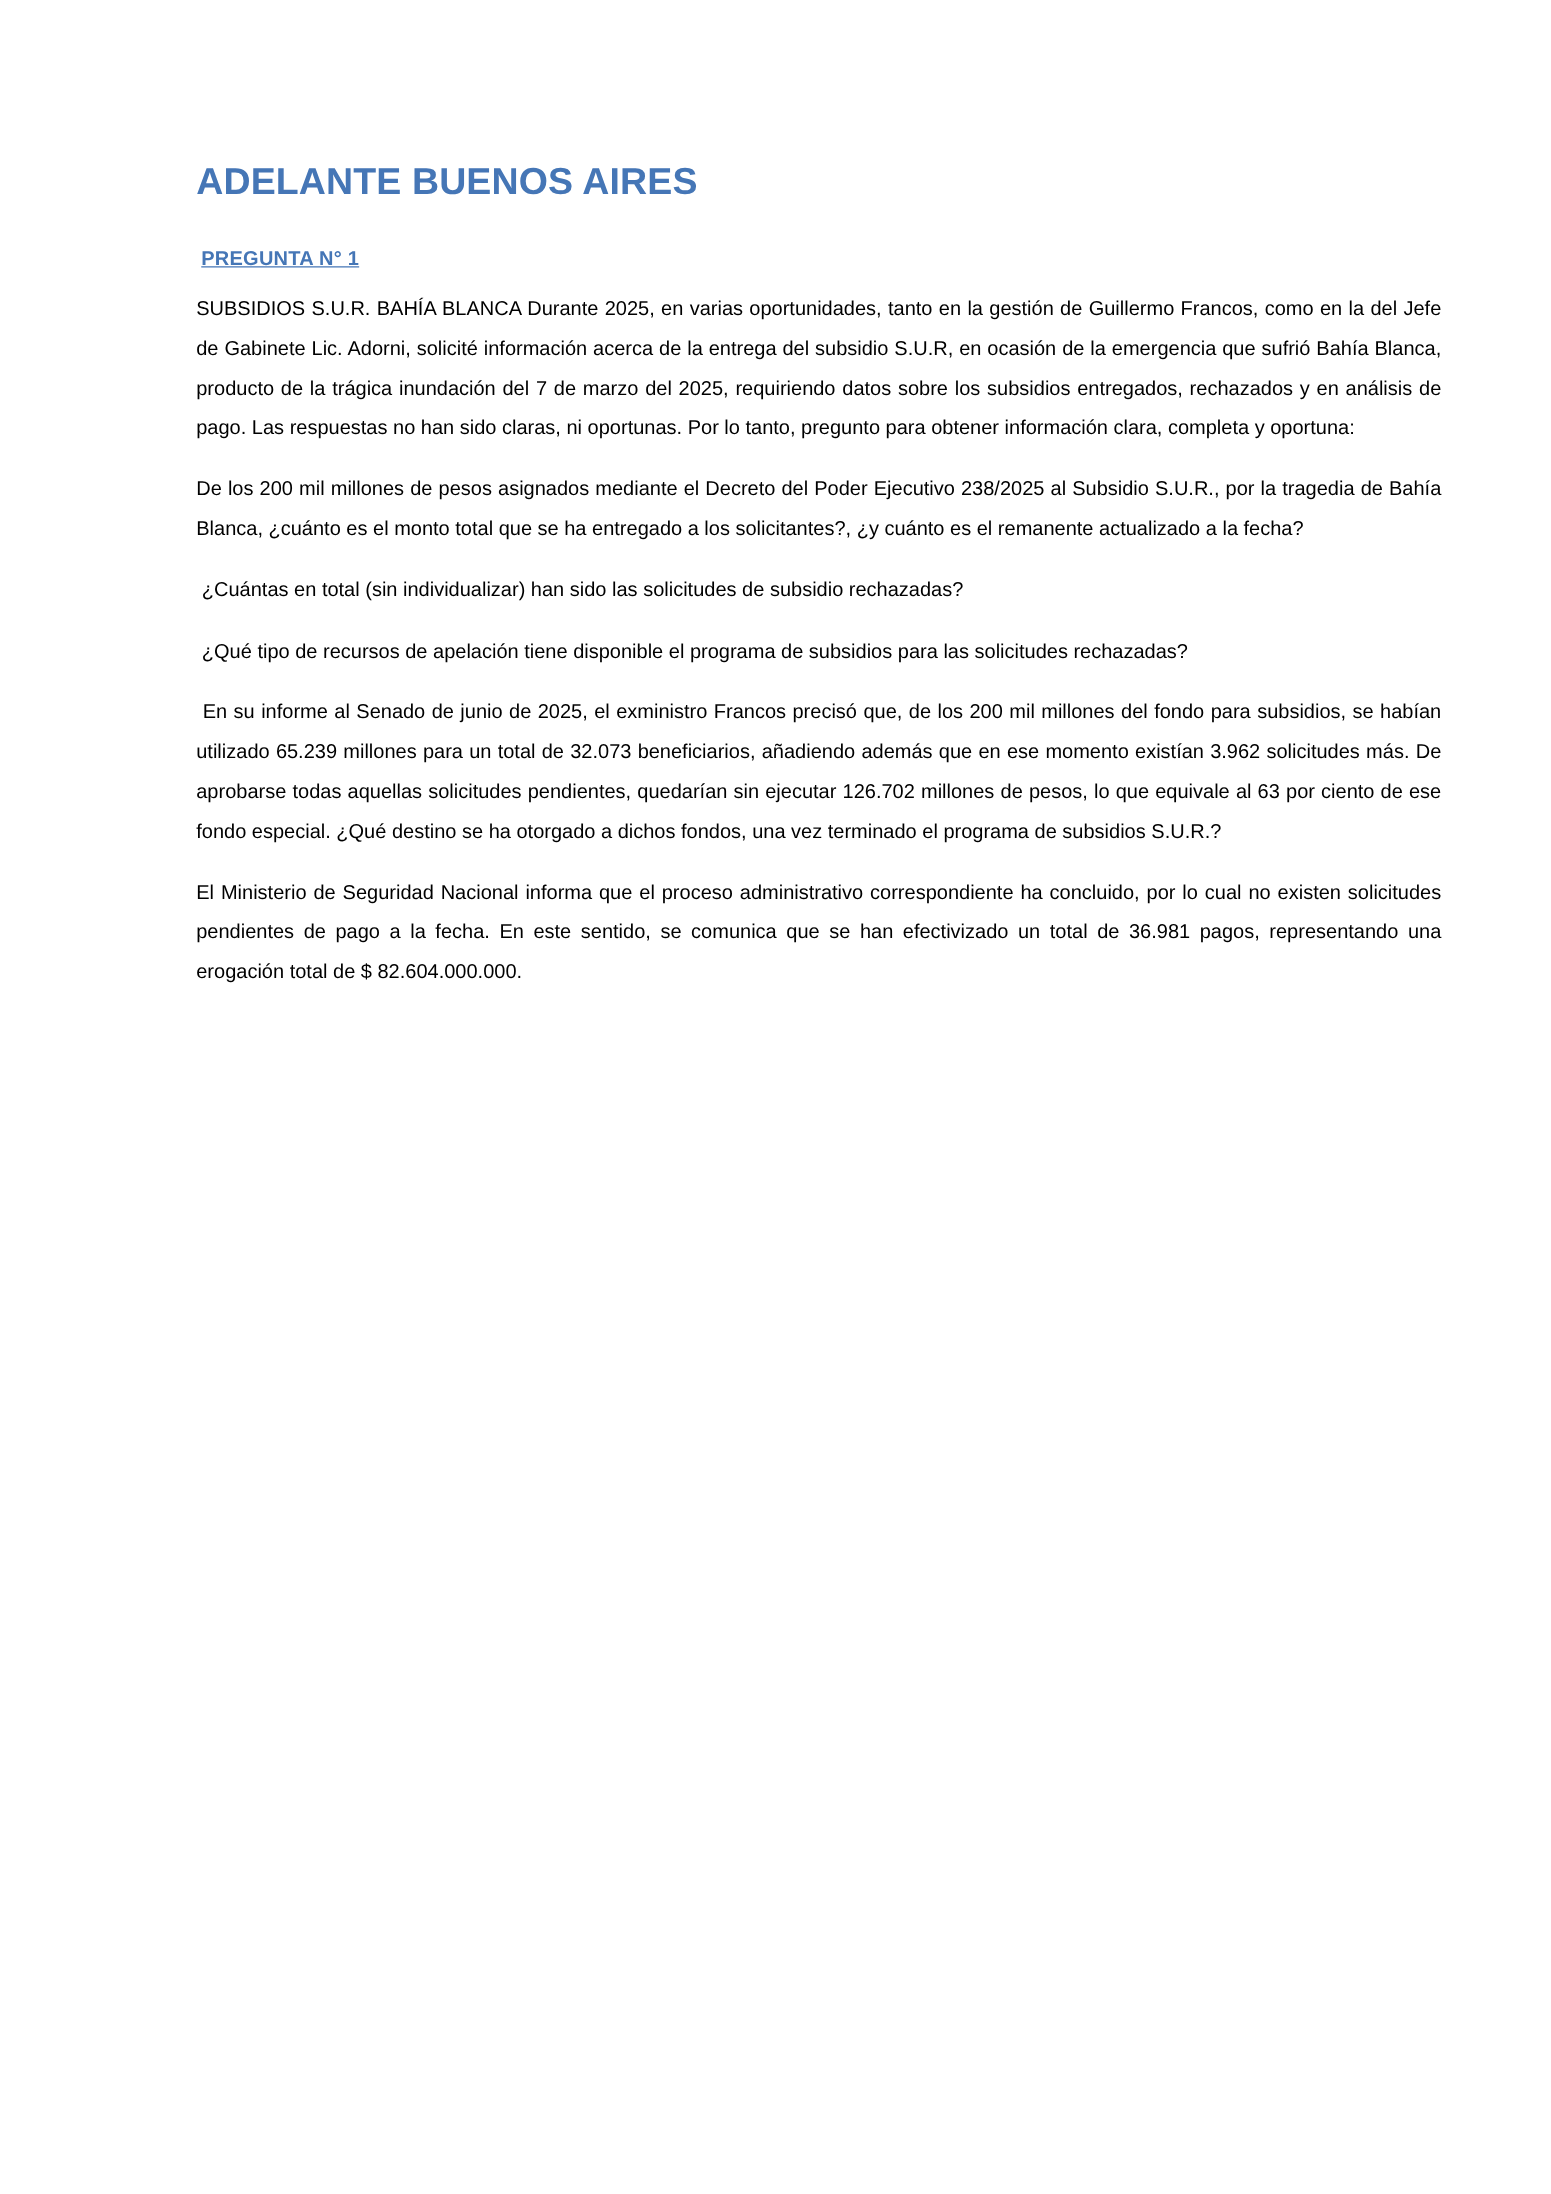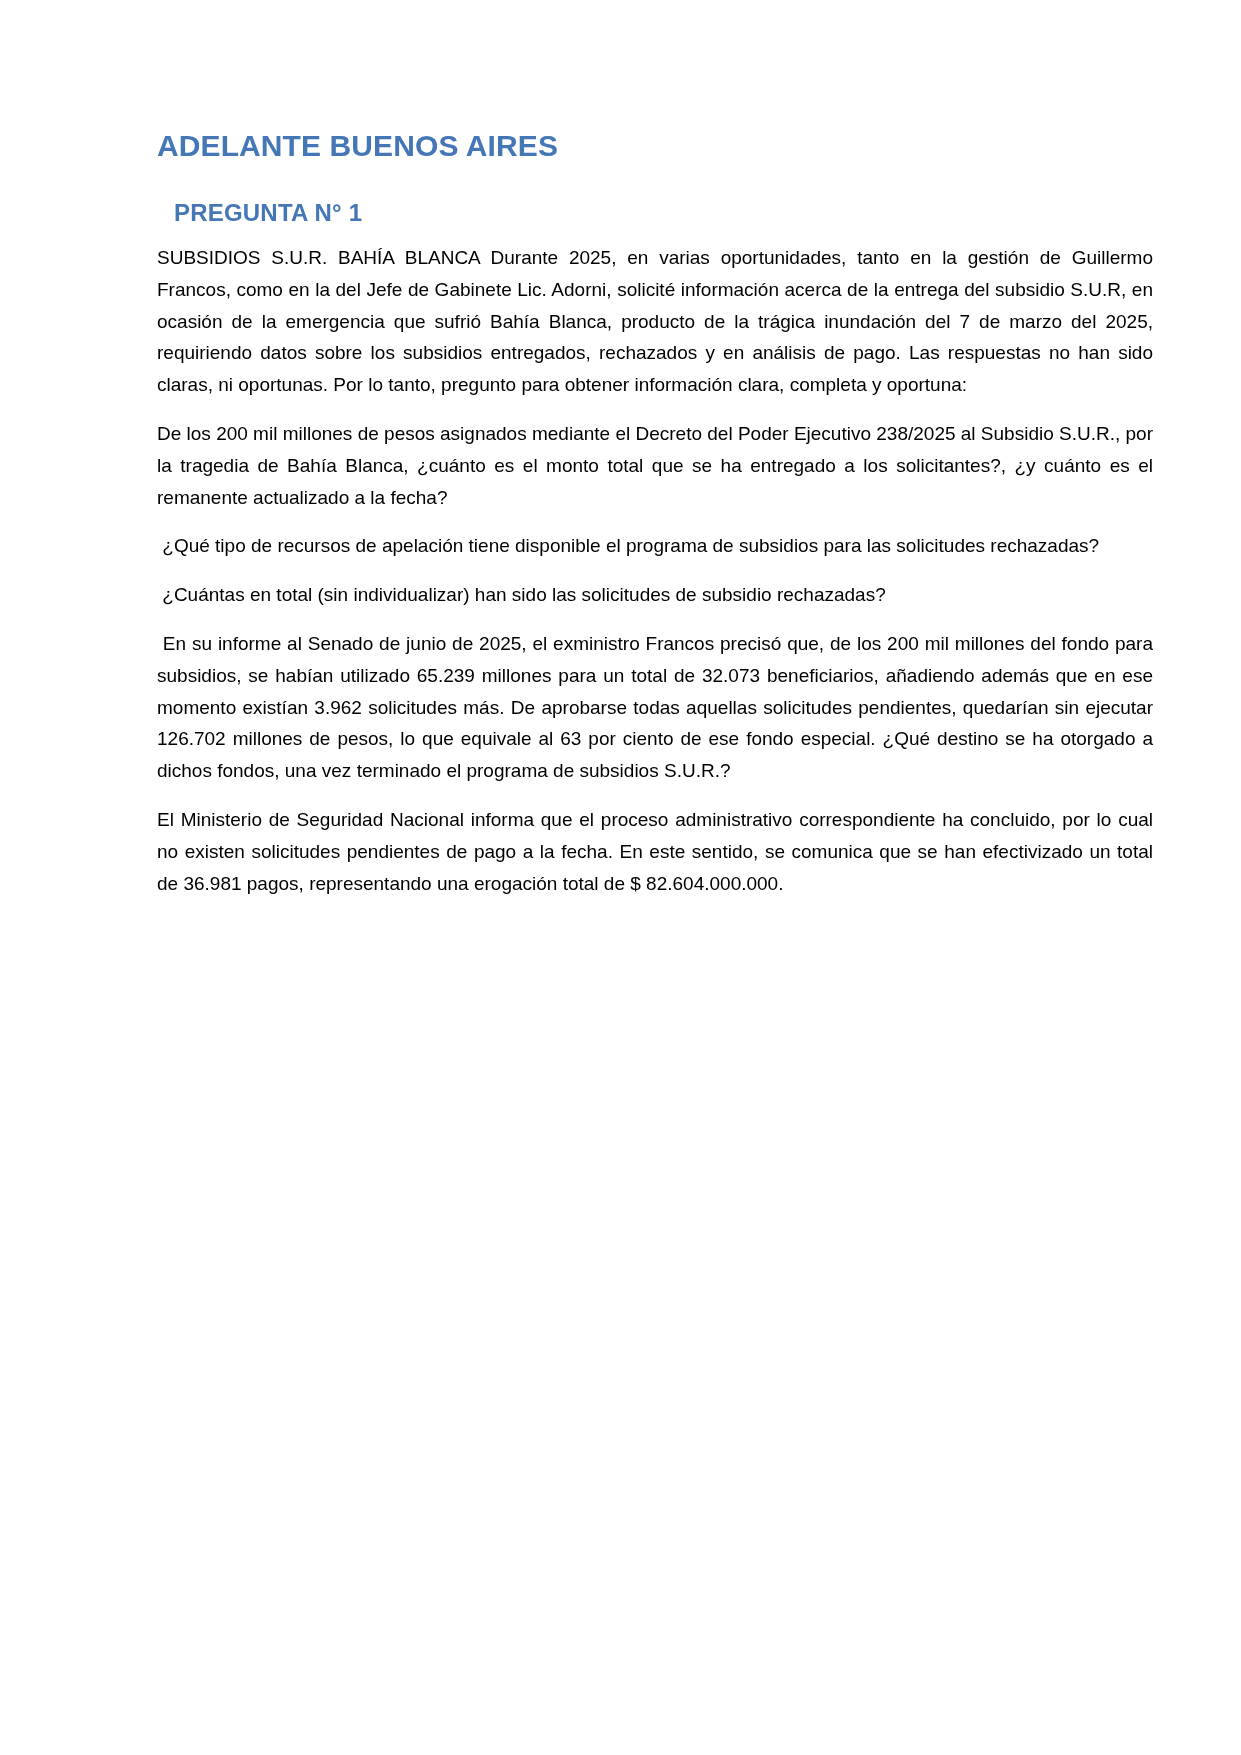--- a/index.html
+++ b/index.html
@@ -25,32 +25,33 @@
   }
   .doc-title {
     font-size: 30px;
     font-weight: bold;
     color: #4576b6;
     letter-spacing: 0.1px;
     line-height: 1.2;
     margin: 0 0 34px 0;
   }
   .section-heading {
-    font-size: 24px;
+    font-size: 16px;
     font-weight: bold;
     color: #4576b6;
     letter-spacing: 0.2px;
     line-height: 1.25;
-    margin: 0 0 14px 17px;
+    margin: 0 0 14px 4px;
+    text-decoration: underline;
   }
   .section-heading.respuesta {
     margin-top: 24px;
   }
   p.body-text {
-    font-size: 19px;
+    font-size: 16px;
     line-height: 31.8px;
     text-align: justify;
     text-justify: inter-word;
     margin: 0 0 17px 0;
     color: #000000;
     white-space: pre-wrap;
   }
   p.body-text:last-child {
     margin-bottom: 0;
   }
@@ -61,23 +62,23 @@
 <div class="page">
 
   <h1 class="doc-title">ADELANTE BUENOS AIRES</h1>
 
   <h2 class="section-heading">PREGUNTA N° 1</h2>
 
   <p class="body-text">SUBSIDIOS S.U.R. BAHÍA BLANCA Durante 2025, en varias oportunidades, tanto en la gestión de Guillermo Francos, como en la del Jefe de Gabinete Lic. Adorni, solicité información acerca de la entrega del subsidio S.U.R, en ocasión de la emergencia que sufrió Bahía Blanca, producto de la trágica inundación del 7 de marzo del 2025, requiriendo datos sobre los subsidios entregados, rechazados y en análisis de pago. Las respuestas no han sido claras, ni oportunas. Por lo tanto, pregunto para obtener información clara, completa y oportuna:</p>
 
   <p class="body-text">De los 200 mil millones de pesos asignados mediante el Decreto del Poder Ejecutivo 238/2025 al Subsidio S.U.R., por la tragedia de Bahía Blanca, ¿cuánto es el monto total que se ha entregado a los solicitantes?, ¿y cuánto es el remanente actualizado a la fecha?</p>
 
+  <p class="body-text"> ¿Cuántas en total (sin individualizar) han sido las solicitudes de subsidio rechazadas?</p>
+
   <p class="body-text"> ¿Qué tipo de recursos de apelación tiene disponible el programa de subsidios para las solicitudes rechazadas?</p>
-
-  <p class="body-text"> ¿Cuántas en total (sin individualizar) han sido las solicitudes de subsidio rechazadas?</p>
 
 
   <p class="body-text"> En su informe al Senado de junio de 2025, el exministro Francos precisó que, de los 200 mil millones del fondo para subsidios, se habían utilizado 65.239 millones para un total de 32.073 beneficiarios, añadiendo además que en ese momento existían 3.962 solicitudes más. De aprobarse todas aquellas solicitudes pendientes, quedarían sin ejecutar 126.702 millones de pesos, lo que equivale al 63 por ciento de ese fondo especial. ¿Qué destino se ha otorgado a dichos fondos, una vez terminado el programa de subsidios S.U.R.?</p>
 
 
   <p class="body-text">El Ministerio de Seguridad Nacional informa que el proceso administrativo correspondiente ha concluido, por lo cual no existen solicitudes pendientes de pago a la fecha. En este sentido, se comunica que se han efectivizado un total de 36.981 pagos, representando una erogación total de $ 82.604.000.000.</p>
 
 
 
 </div>

